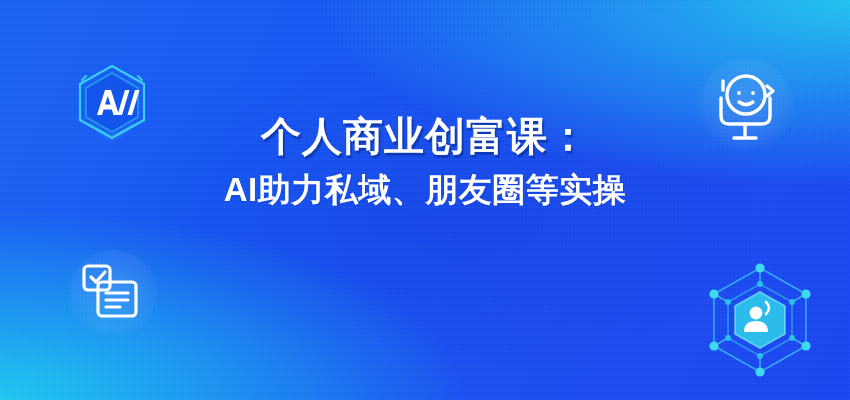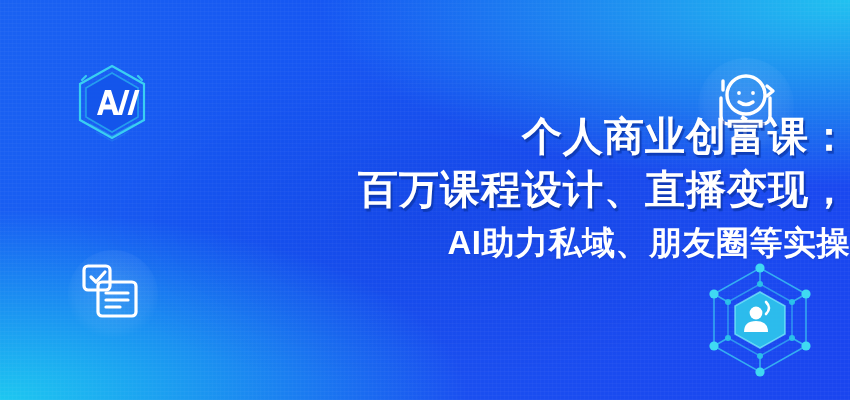--- a/index.html
+++ b/index.html
@@ -51,21 +51,20 @@
     top: 112px;
     text-align: center;
     z-index: 6;
     user-select: none;
   }
   .line {
     color: #ffffff;
     line-height: 1.22;
     white-space: nowrap;
     letter-spacing: 1px;
-    text-align: right;
   }
   .line-1, .line-2 {
     font-weight: 700;
     font-size: 40px;
     text-shadow:
       2px 3px 0 rgba(10,52,168,.55),
       1px 2px 2px rgba(8,40,140,.45);
   }
   .line-2 { margin-top: 4px; }
   .line-3 {
@@ -199,17 +198,16 @@
       </g>
 
       <g stroke="#ffffff" stroke-width="2.6" fill="none" stroke-linecap="round">
         <path d="M68 56 q6 -6 0 -12"></path>
       </g>
     </svg>
   </div>
 
   <div class="headline">
     <div class="line line-1">个人商业创富课：</div>
-    <div class="line line-2">百万课程设计、直播变现，</div>
     <div class="line line-3">AI助力私域、朋友圈等实操</div>
   </div>
 
 </div>
 
 </body></html>

